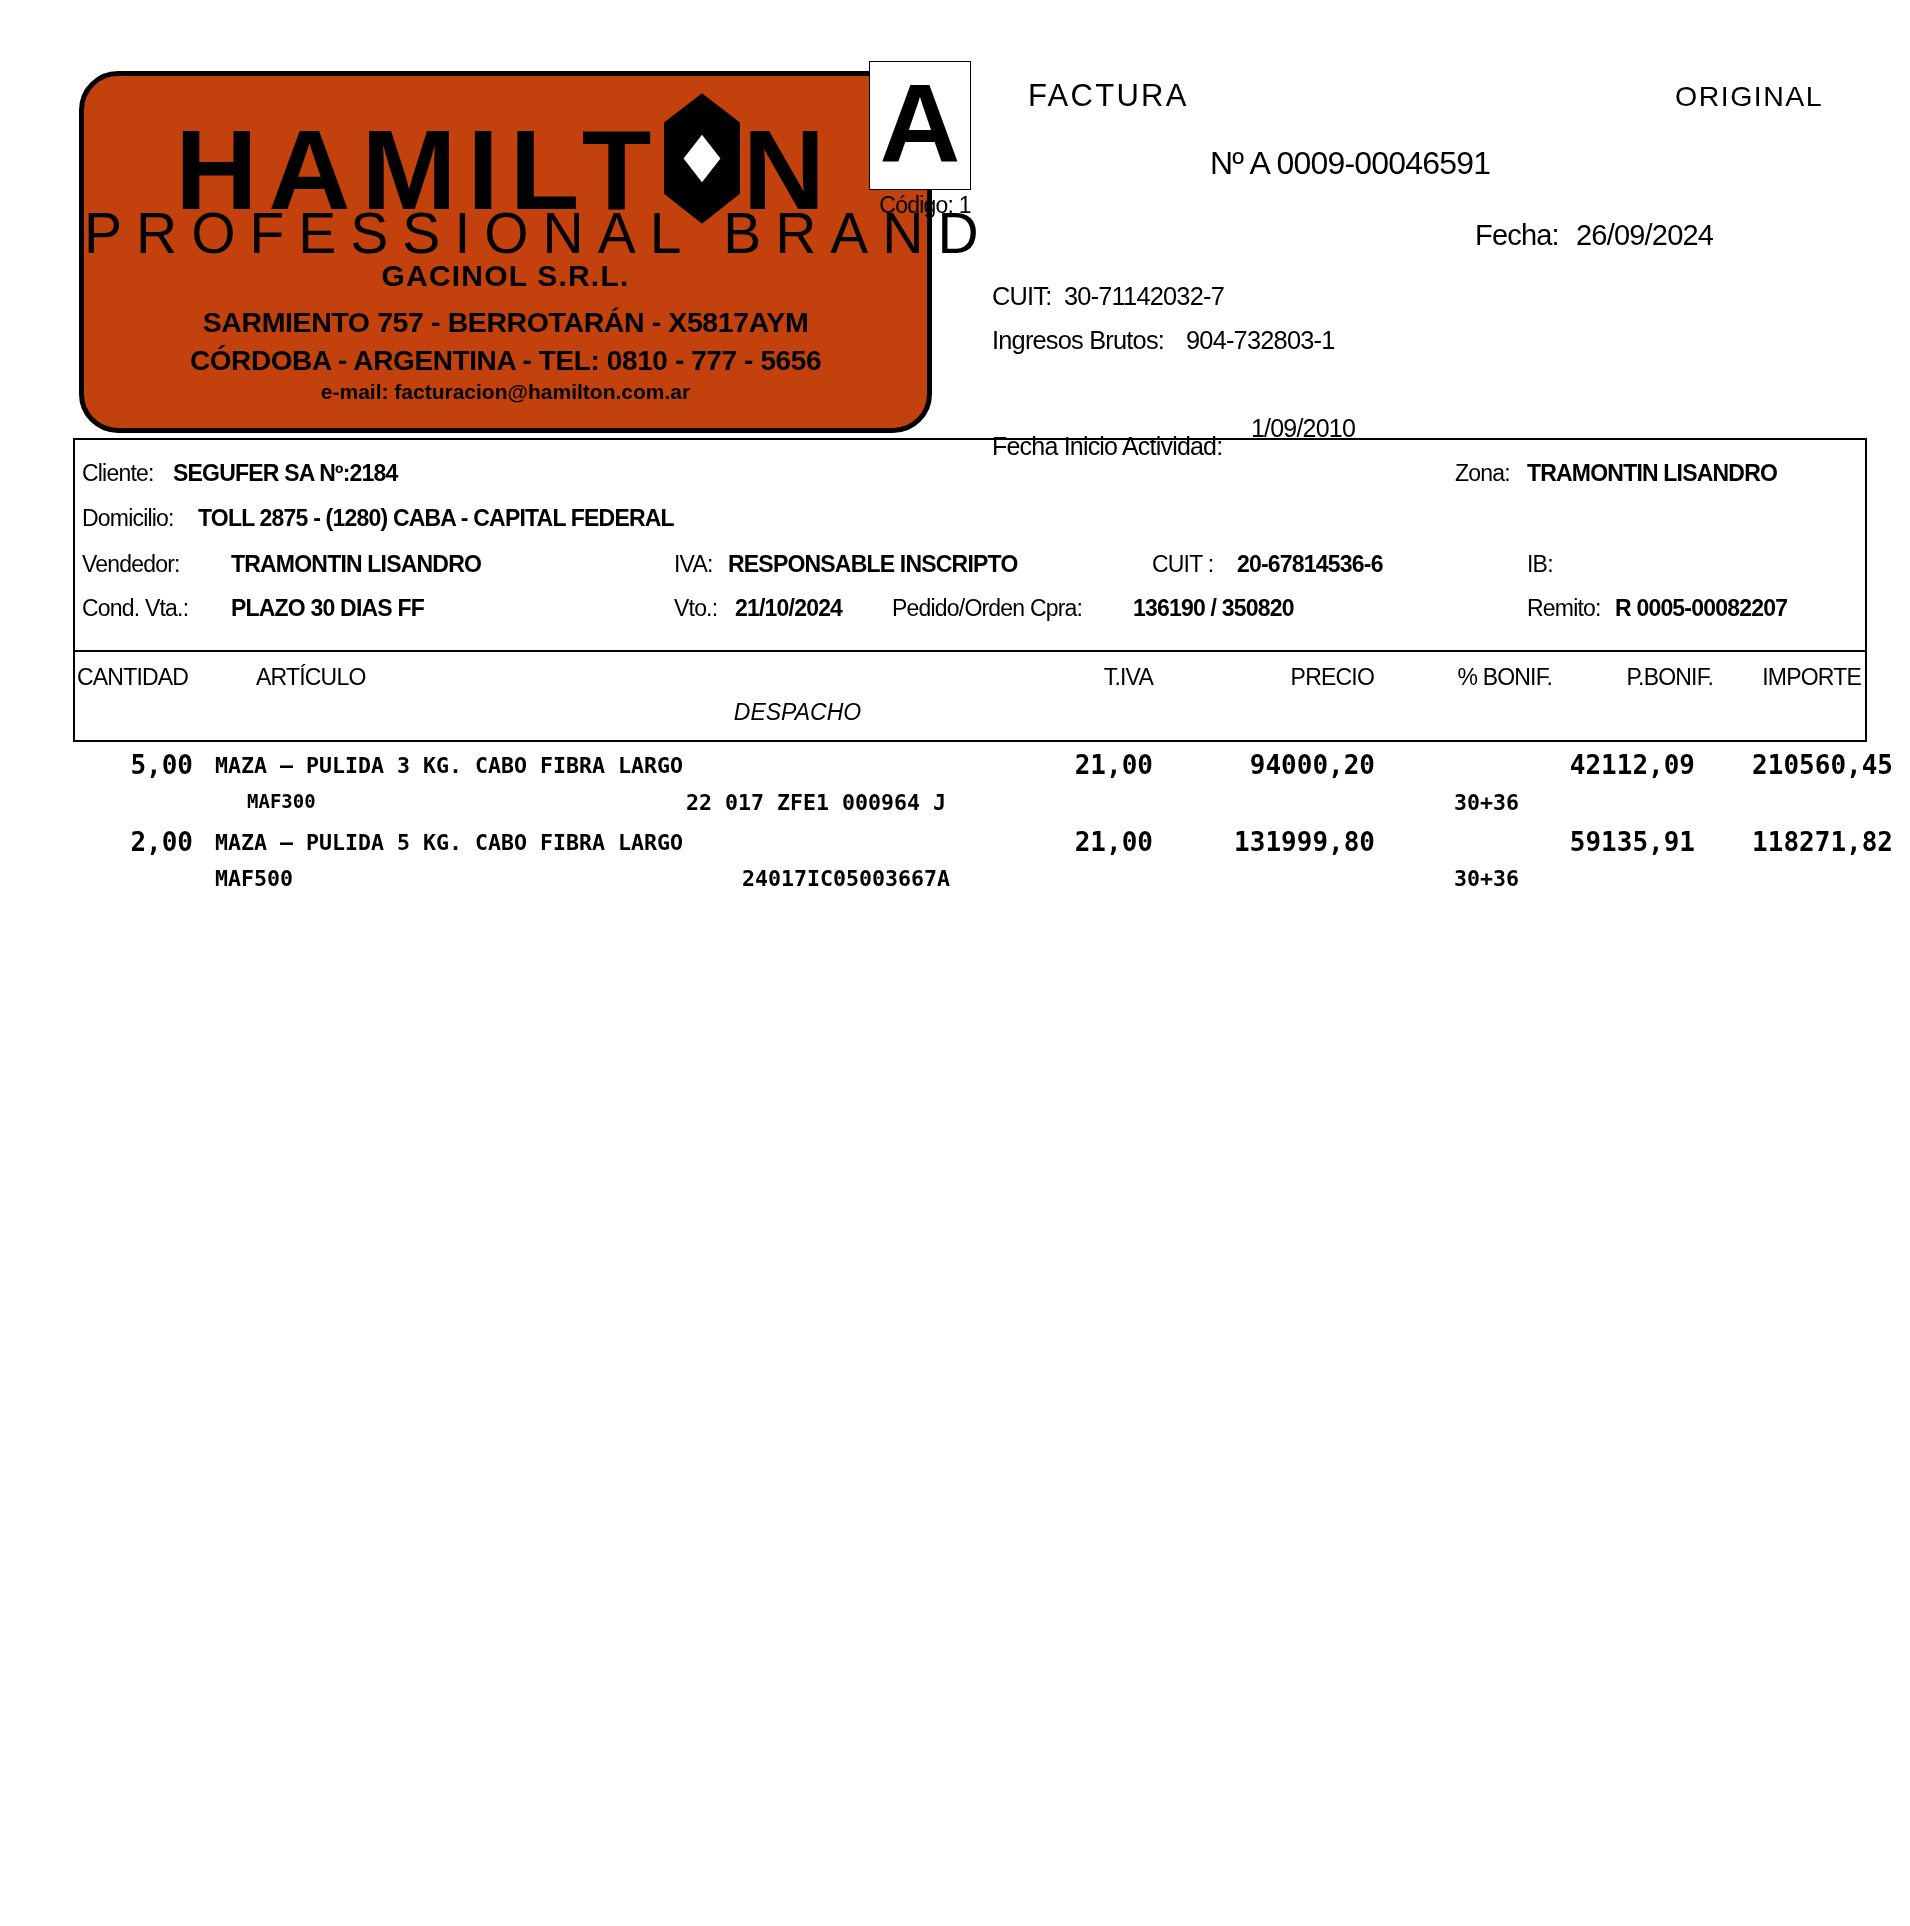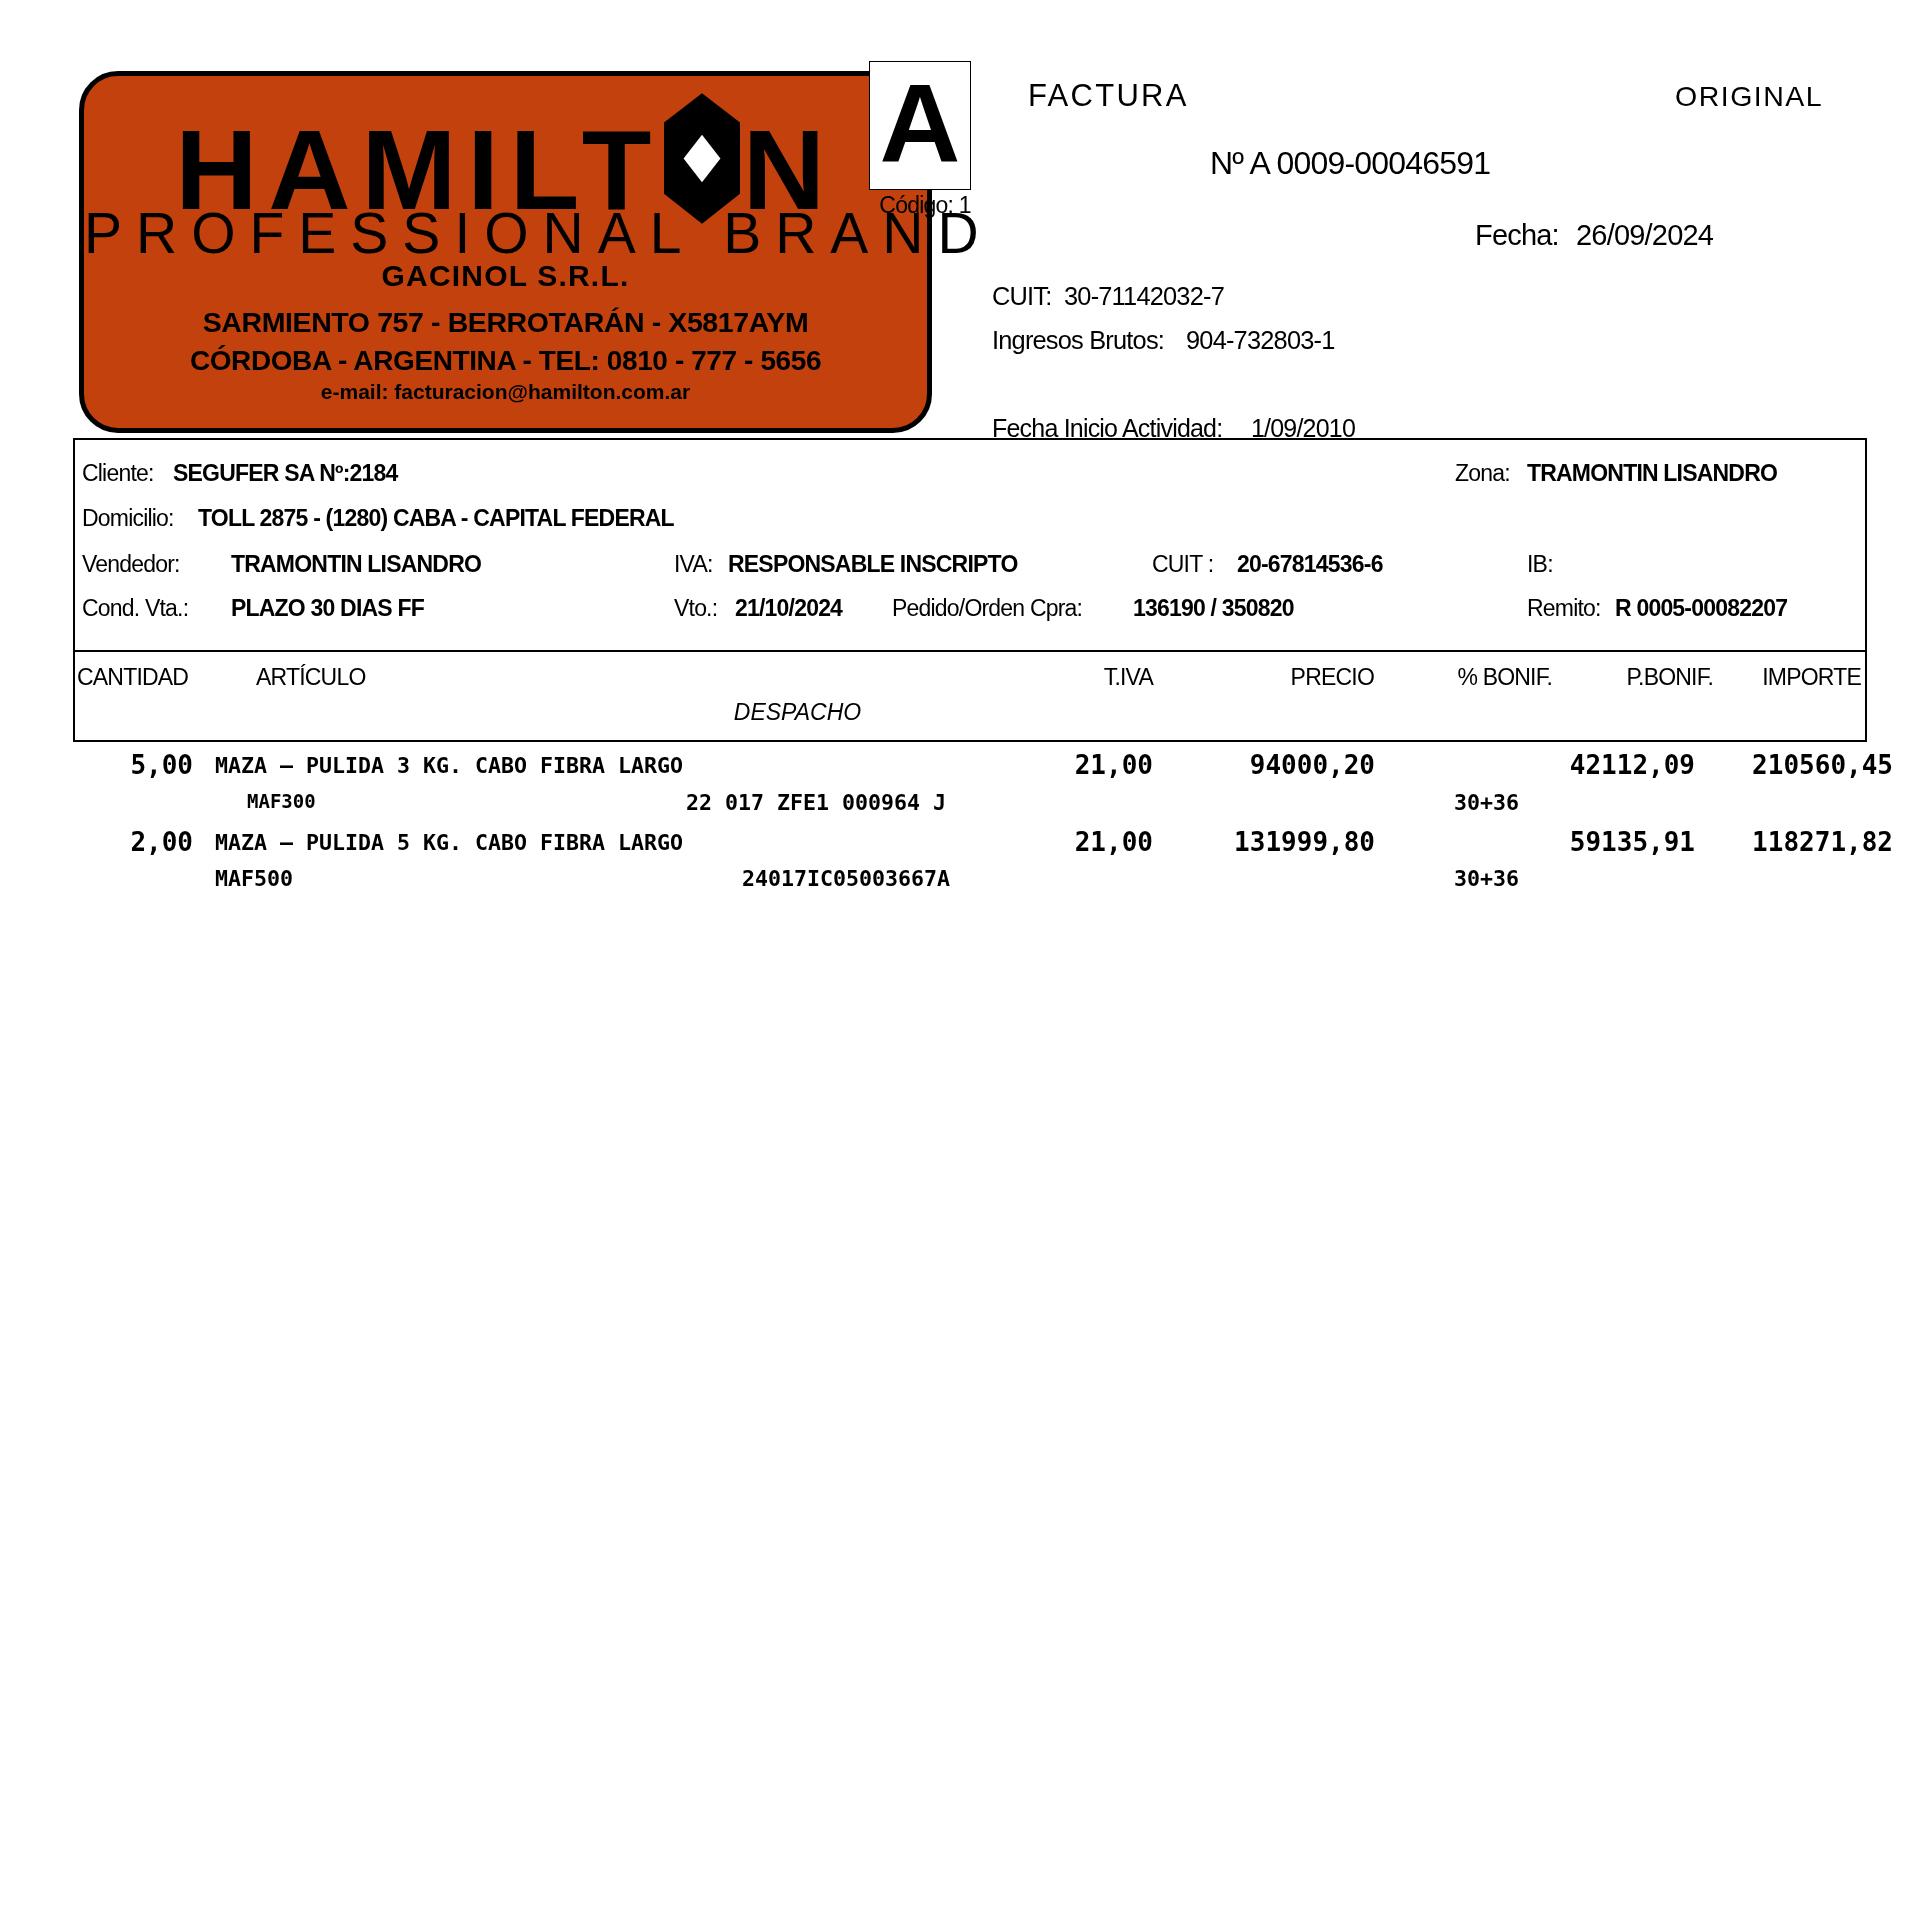--- a/index.html
+++ b/index.html
@@ -47,21 +47,21 @@
 
   <span class="abs" style="left:1028px;top:80px;font-size:31px;letter-spacing:2.3px;">FACTURA</span>
   <span class="abs" style="left:1675px;top:82px;font-size:28.5px;letter-spacing:1.5px;">ORIGINAL</span>
   <span class="abs cond" style="left:1210px;top:147px;font-size:32px;">Nº A 0009-00046591</span>
   <span class="abs cond" style="left:1475px;top:220px;font-size:29px;">Fecha:</span>
   <span class="abs cond" style="left:1576px;top:220px;font-size:29px;">26/09/2024</span>
   <span class="abs cond" style="left:992px;top:283px;font-size:25.4px;">CUIT:</span>
   <span class="abs cond" style="left:1064px;top:283px;font-size:25.4px;">30-71142032-7</span>
   <span class="abs cond" style="left:992px;top:327px;font-size:25.4px;">Ingresos Brutos:</span>
   <span class="abs cond" style="left:1186px;top:327px;font-size:25.4px;">904-732803-1</span>
-  <span class="abs cond" style="left:992px;top:415px;font-size:25px;">Fecha Inicio Actividad:</span>
+  <span class="abs cond" style="left:992px;top:433px;font-size:25px;">Fecha Inicio Actividad:</span>
   <span class="abs cond" style="left:1251px;top:415px;font-size:25px;">1/09/2010</span>
 
   <div class="hline" style="left:73px;top:438px;width:1794px;"></div>
   <div class="hline" style="left:73px;top:650px;width:1794px;"></div>
   <div class="hline" style="left:73px;top:740px;width:1794px;"></div>
   <div class="vline" style="left:73px;top:438px;height:304px;"></div>
   <div class="vline" style="left:1865px;top:438px;height:304px;"></div>
 
   <span class="abs cond" style="left:82px;top:461px;font-size:23px;">Cliente:</span>
   <span class="abs cond b" style="left:173px;top:461px;font-size:23px;">SEGUFER SA Nº:2184</span>

